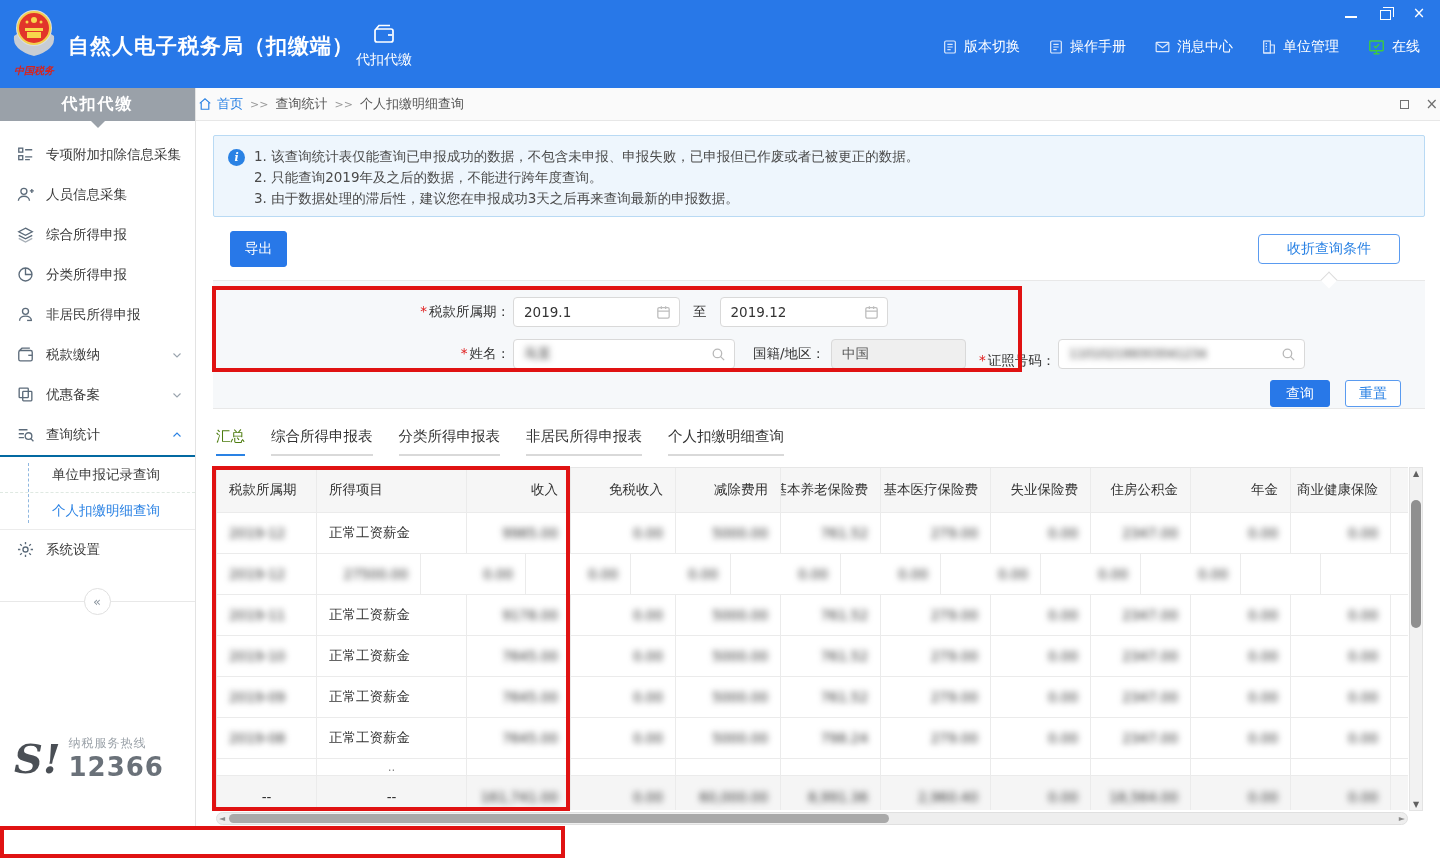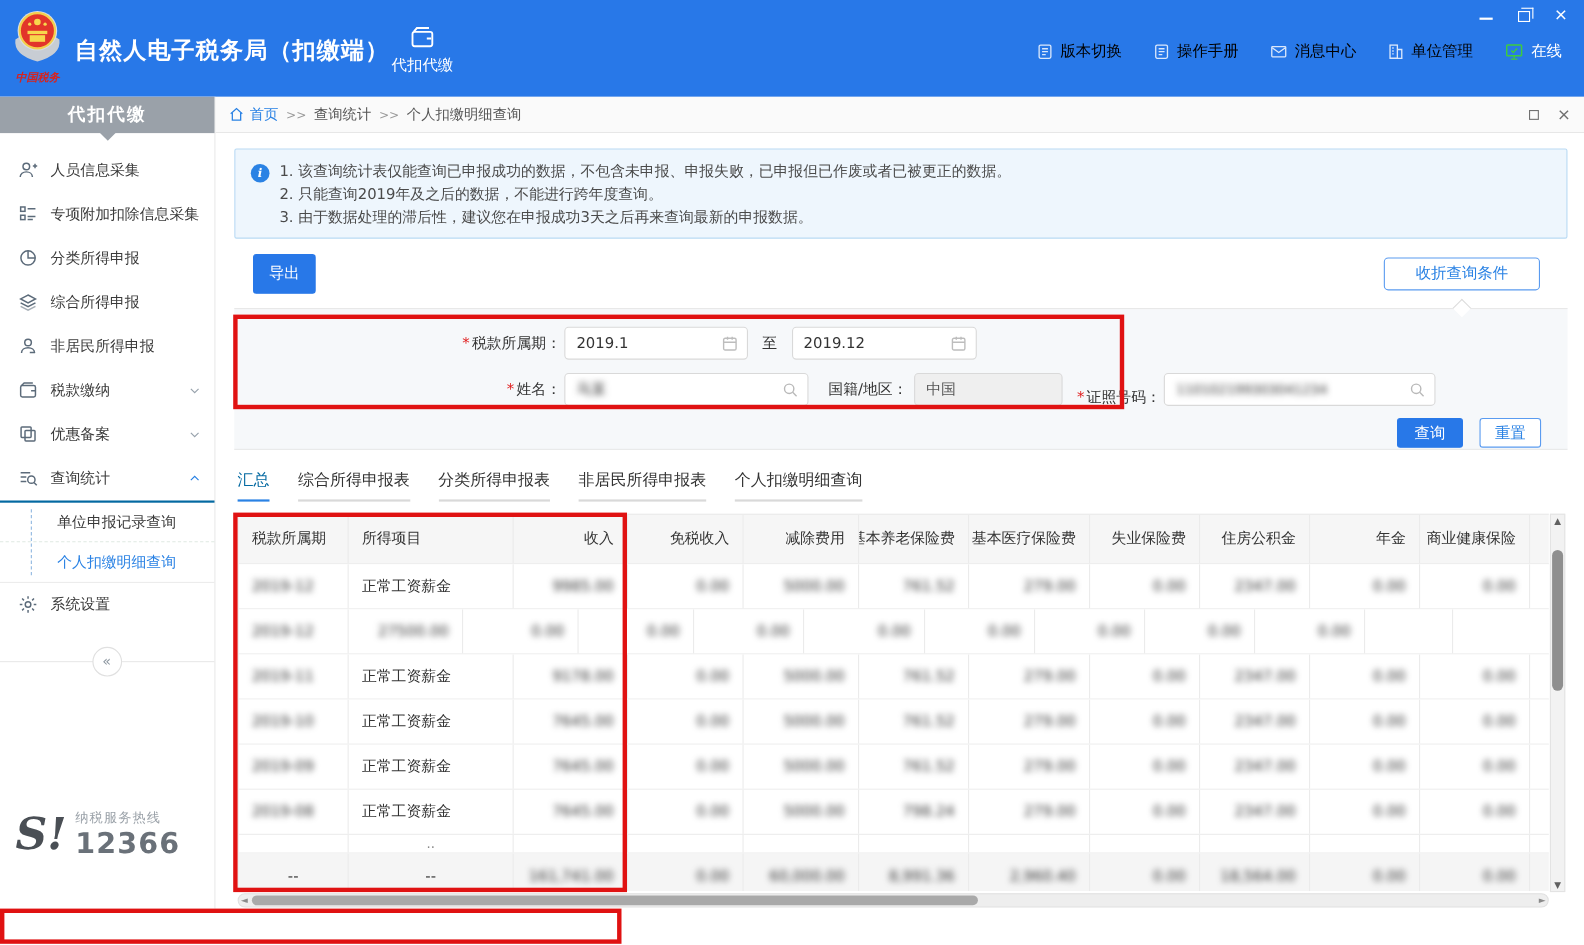--- a/index.html
+++ b/index.html
@@ -8,21 +8,21 @@
   .app { position:relative; width:1440px; height:859px; overflow:hidden; background:#fff; }
 
   
   .header { position:absolute; left:0; top:0; width:1440px; height:88px; background:#2878e8; }
   .emblem { position:absolute; left:8px; top:6px; width:52px; height:76px; }
   .emblem-caption { position:absolute; left:0; top:58px; width:52px; text-align:center; color:#d7231d; font-size:10px; font-weight:bold; font-style:italic; white-space:nowrap; }
   .app-title { position:absolute; left:68px; top:32px; color:#fff; font-size:21px; font-weight:bold; letter-spacing:1px; }
   .main-tab { position:absolute; left:345px; top:12px; width:78px; height:66px; display:flex; flex-direction:column; align-items:center; justify-content:center; color:#fff; cursor:pointer; }
   .main-tab .mt-label { font-size:14px; margin-top:5px; }
   .header-menu { position:absolute; right:20px; top:38px; display:flex; align-items:center; gap:28px; }
-  .hm-item { display:flex; align-items:center; gap:6px; color:#000000; font-size:14px; cursor:pointer; }
+  .hm-item { display:flex; align-items:center; gap:6px; color:#ffffff; font-size:14px; cursor:pointer; }
   .online { display:flex; align-items:center; gap:6px; color:#fff; font-size:14px; }
   .win-controls { position:absolute; right:12px; top:4px; display:flex; align-items:center; gap:16px; }
   .wc { color:#fff; width:18px; height:18px; display:flex; align-items:center; justify-content:center; cursor:pointer; font-size:15px; }
   .wc-min { width:12px; height:2px; background:#fff; align-self:center; margin-top:8px; }
   .wc-restore { position:relative; width:11px; height:10px; border:1.5px solid #fff; margin-top:4px; }
   .wc-restore:before { content:""; position:absolute; left:2px; top:-4px; width:10px; height:9px; border:1.5px solid #fff; border-bottom:none; border-left:none; }
 
   
   .sidebar { position:absolute; left:0; top:88px; width:196px; height:738px; background:#fff; border-right:1px solid #e3e3e3; }
   .sidebar-header { position:relative; height:33px; background:#9aa1a9; color:#fff; font-size:16px; font-weight:bold; letter-spacing:2px; display:flex; align-items:center; justify-content:center; }
@@ -40,21 +40,21 @@
   .sub-item.active { color:#2a82e4; }
   .collapse-row { position:relative; margin-top:18px; height:26px; }
   .collapse-row .line { position:absolute; left:0; right:0; top:13px; border-top:1px solid #e8e8e8; }
   .collapse-btn { position:absolute; left:50%; top:0; margin-left:-14px; width:27px; height:27px; border:1px solid #e0e0e0; border-radius:50%; background:#fff; color:#8a949e; display:flex; align-items:center; justify-content:center; font-size:13px; cursor:pointer; }
   .hotline { position:absolute; left:14px; bottom:44px; display:flex; align-items:center; gap:8px; color:#8b9299; }
   .hotline-logo { font-size:40px; font-weight:bold; font-style:italic; color:#4a4f55; font-family:"DejaVu Serif","Liberation Serif",serif; line-height:1; }
   .hotline-label { font-size:12px; color:#9aa1a8; letter-spacing:1px; }
   .hotline-number { font-size:26px; font-weight:bold; color:#6a7179; letter-spacing:1px; }
 
   
-  .crumb-bar { position:absolute; left:196px; top:88px; width:1244px; height:33px; background:#fafafa; border-bottom:1px solid #e7e7e7; display:flex; align-items:center; padding:0 12px; }
+  .crumb-bar { position:absolute; left:196px; top:88px; width:1244px; height:33px; background:#fafafa; border-bottom:1px solid #e7e7e7; display:flex; align-items:center; padding:0 2px; }
   .crumb { display:flex; align-items:center; gap:7px; font-size:13px; color:#555; }
   .crumb .home { color:#2a82e4; cursor:pointer; display:flex; align-items:center; gap:5px; }
   .crumb .sep { color:#999; font-size:11px; }
   .crumb-win { margin-left:auto; display:flex; align-items:center; gap:16px; color:#707070; }
   .cw-max { width:9px; height:9px; border:1.5px solid #707070; cursor:pointer; }
   .cw-close { font-size:15px; cursor:pointer; line-height:1; }
 
   .content { position:absolute; left:196px; top:121px; width:1244px; height:705px; background:#fff; overflow:hidden; }
 
   .notice { position:absolute; left:17px; top:14px; width:1212px; height:82px; background:#eef6fd; border:1px solid #b9daf4; border-radius:2px; padding:10px 14px 8px 40px; }
@@ -75,21 +75,21 @@
   .f-input { position:relative; background:#fff; border:1px solid #d9d9d9; border-radius:4px; height:30px; display:flex; align-items:center; padding:0 30px 0 10px; font-size:13.5px; color:#333; }
   .f-input.disabled { background:#efefef; color:#555; padding-right:10px; }
   .f-input .tail-icon { position:absolute; right:7px; top:6px; width:17px; height:17px; color:#b9b9b9; }
   .blur { filter:blur(3px); }
   .blur-soft { filter:blur(2.5px); }
   .query-btn { position:absolute; left:1057px; top:99px; width:60px; height:27px; }
   .reset-btn { position:absolute; left:1132px; top:99px; width:56px; height:27px; background:#fff; }
 
   .tabs { position:absolute; left:20px; top:305px; display:flex; align-items:flex-end; gap:26px; height:30px; }
   .tab { font-size:14.5px; padding-bottom:8px; border-bottom:2px solid #d9d9d9; color:#333; cursor:pointer; white-space:nowrap; }
-  .tab.active { color:#0369a1; border-bottom-color:#2a82e4; }
+  .tab.active { color:#4d7c0f; border-bottom-color:#2a82e4; }
 
   .table-wrap { position:absolute; left:20px; top:346px; width:1192px; height:343px; overflow:hidden; border-top:1px solid #e6e6e6; border-left:1px solid #e6e6e6; }
   .t-row { display:flex; width:1254px; border-bottom:1px solid #ebebeb; background:#fff; }
   .t-head { background:#f6f6f6; }
   .t-cell { flex:none; padding:0 12px; display:flex; align-items:center; border-right:1px solid #ebebeb; font-size:13.5px; color:#333; overflow:hidden; white-space:nowrap; }
   .t-head .t-cell { height:44px; color:#333; }
   .t-body .t-cell { height:40px; }
   .num { justify-content:flex-end; }
   .t-ellipsis .t-cell { height:16px; font-size:12px; color:#888; justify-content:center; border-bottom:none; }
   .t-total { background:#f5f5f5; }
@@ -208,55 +208,55 @@
       <span class="wc">×</span>
     </div>
   </div>
 
   <div class="sidebar">
     <div class="sidebar-header">代扣代缴</div>
     <div class="side-menu" id="side-menu">
         <div class="side-item">
           <span class="si-icon">
             <svg width="19" height="19" viewBox="0 0 24 24" fill="none" stroke="currentColor" stroke-width="1.7">
+              <rect x="3.5" y="4" width="5" height="5"></rect>
+              <rect x="3.5" y="13.5" width="5" height="5"></rect>
+              <path d="M11.5 6h9M11.5 15h9M11.5 18.5h6"></path>
+            </svg>
+          </span>
+          <span class="si-label">专项附加扣除信息采集</span>
+        </div>
+        <div class="side-item">
+          <span class="si-icon">
+            <svg width="19" height="19" viewBox="0 0 24 24" fill="none" stroke="currentColor" stroke-width="1.7">
               <circle cx="10" cy="8" r="3.8"></circle>
               <path d="M3 20c0-3.6 3.2-5.8 7-5.8s7 2.2 7 5.8"></path>
               <path d="M17.5 7.5h5M20 5v5"></path>
             </svg>
           </span>
           <span class="si-label">人员信息采集</span>
         </div>
         <div class="side-item">
           <span class="si-icon">
             <svg width="19" height="19" viewBox="0 0 24 24" fill="none" stroke="currentColor" stroke-width="1.7">
-              <rect x="3.5" y="4" width="5" height="5"></rect>
-              <rect x="3.5" y="13.5" width="5" height="5"></rect>
-              <path d="M11.5 6h9M11.5 15h9M11.5 18.5h6"></path>
-            </svg>
-          </span>
-          <span class="si-label">专项附加扣除信息采集</span>
-        </div>
-        <div class="side-item">
-          <span class="si-icon">
-            <svg width="19" height="19" viewBox="0 0 24 24" fill="none" stroke="currentColor" stroke-width="1.7">
-              <circle cx="12" cy="12" r="8.2"></circle>
-              <path d="M12 3.8V12h8.2"></path>
-            </svg>
-          </span>
-          <span class="si-label">分类所得申报</span>
-        </div>
-        <div class="side-item">
-          <span class="si-icon">
-            <svg width="19" height="19" viewBox="0 0 24 24" fill="none" stroke="currentColor" stroke-width="1.7">
               <path d="M12 4l8.5 4.5L12 13 3.5 8.5z"></path>
               <path d="M3.5 13l8.5 4.5L20.5 13"></path>
               <path d="M3.5 17l8.5 4.5 8.5-4.5" opacity="0.55"></path>
             </svg>
           </span>
           <span class="si-label">综合所得申报</span>
+        </div>
+        <div class="side-item">
+          <span class="si-icon">
+            <svg width="19" height="19" viewBox="0 0 24 24" fill="none" stroke="currentColor" stroke-width="1.7">
+              <circle cx="12" cy="12" r="8.2"></circle>
+              <path d="M12 3.8V12h8.2"></path>
+            </svg>
+          </span>
+          <span class="si-label">分类所得申报</span>
         </div>
         <div class="side-item">
           <span class="si-icon">
             <svg width="19" height="19" viewBox="0 0 24 24" fill="none" stroke="currentColor" stroke-width="1.7">
               <circle cx="12" cy="8" r="3.8"></circle>
               <path d="M4.5 20c0-3.8 3.4-6 7.5-6s7.5 2.2 7.5 6"></path>
               <path d="M14 19.5h6"></path>
             </svg>
           </span>
           <span class="si-label">非居民所得申报</span>

